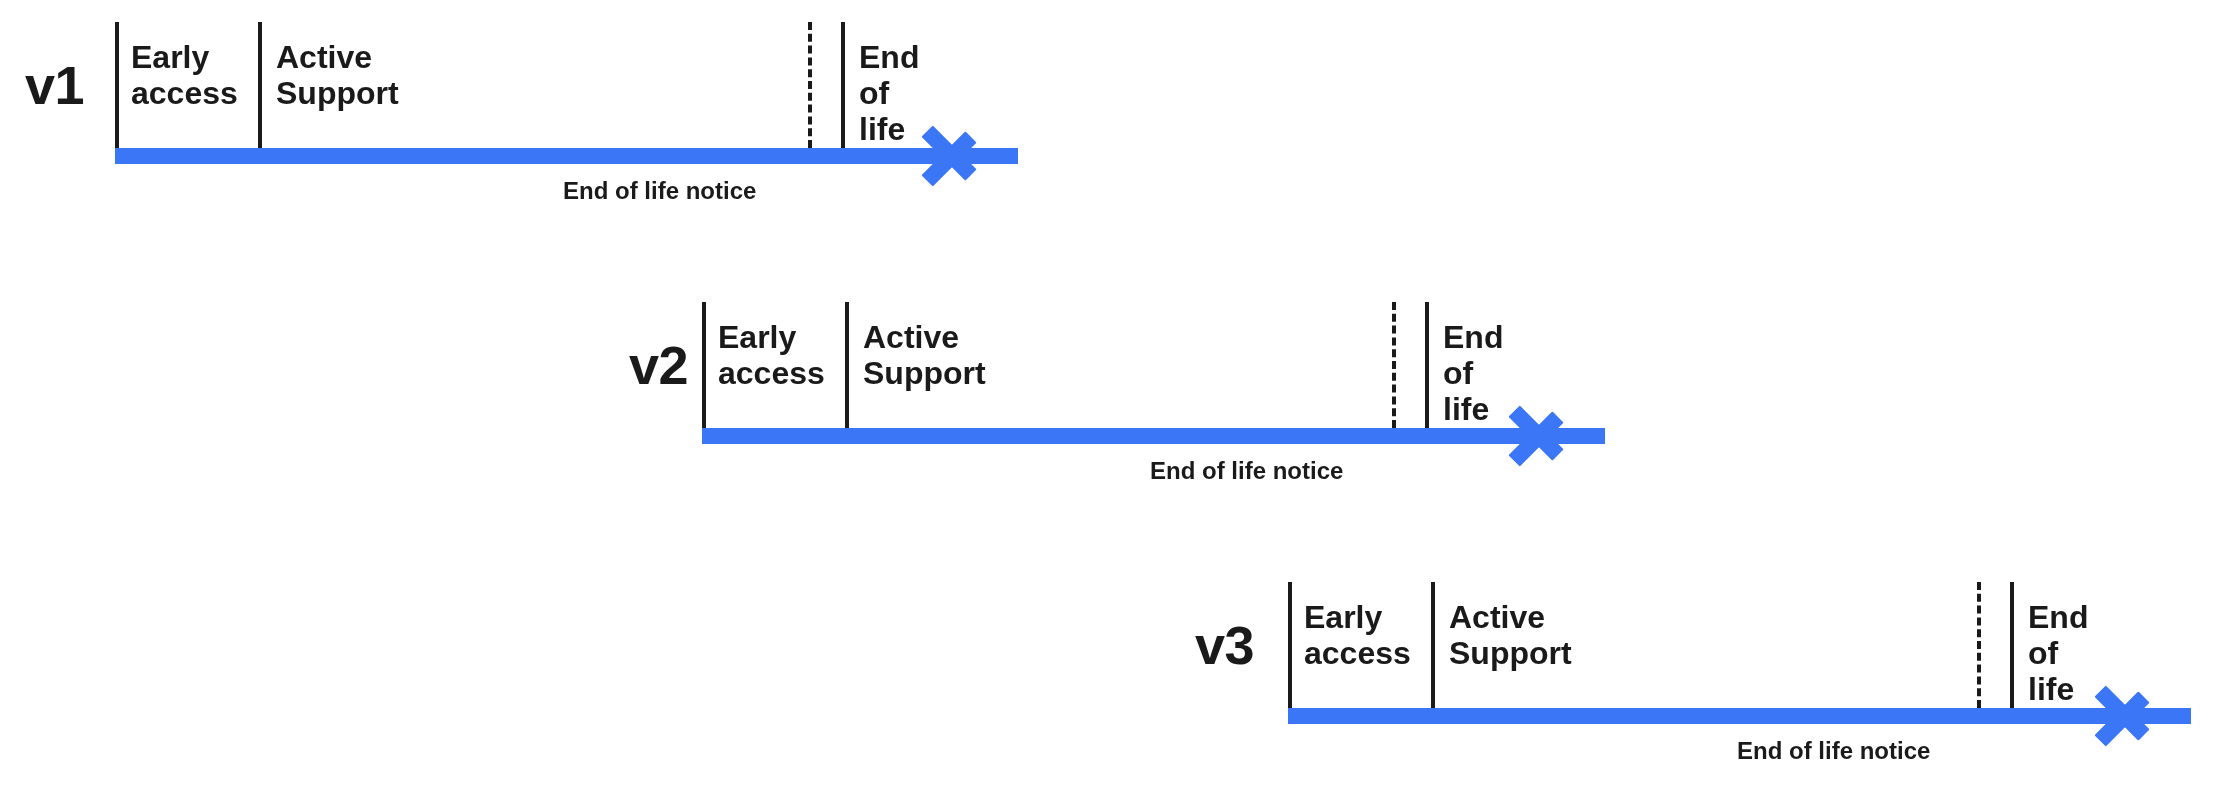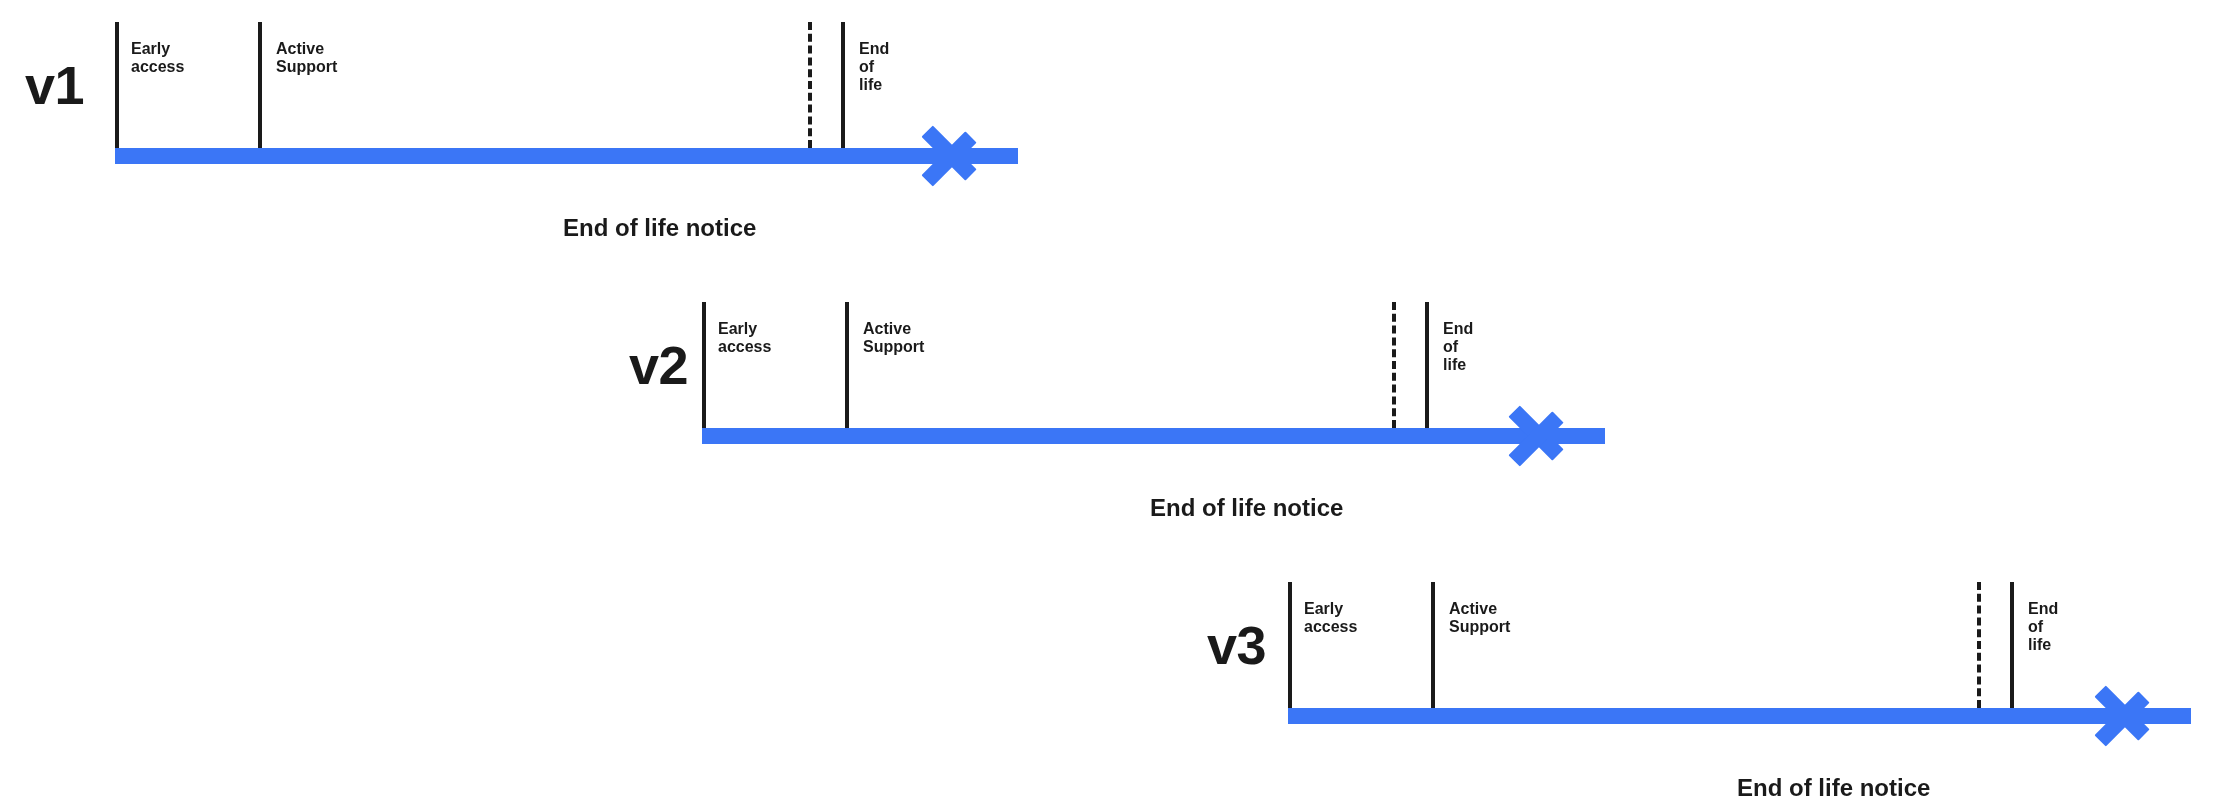--- a/index.html
+++ b/index.html
@@ -79,36 +79,35 @@
   }
   .divider.dashed {
     background: none;
     border-left: 4px dashed #1a1a1a;
     width: 0;
   }
 
   
   .phase-label {
     position: absolute;
-    font-size: 16px;
+    font-size: 32px;
     font-weight: 700;
     color: #1a1a1a;
     line-height: 1.12;
     white-space: pre-line;
   }
 
   
   .notice-label {
     position: absolute;
     font-size: 24px;
     font-weight: 700;
     color: #1a1a1a;
     line-height: 1.1;
     white-space: nowrap;
-    margin-top: 37px;
   }
 </style>
 </head>
 <body>
 
 <div id="diagram">
     <div class="timeline-row">
       <div class="version-label" style="left: 18px; top: 58px; width: 66px;">v1</div>
       <div class="track-bar" style="left: 115px; top: 148px; width: 903px; background: rgb(59, 118, 246);"></div>
       <div class="arrow-head" style="left: 955px; top: 113px;">
@@ -136,21 +135,21 @@
       <div class="divider" style="left: 845px; top: 302px; height: 126px; background: rgb(26, 26, 26);"></div>
       <div class="divider" style="left: 1425px; top: 302px; height: 126px; background: rgb(26, 26, 26);"></div>
       <div class="divider dashed" style="left: 1392px; top: 302px; height: 126px; border-left-color: rgb(26, 26, 26);"></div>
       <div class="phase-label" style="left: 718px; top: 320px; color: rgb(26, 26, 26);">Early
 access</div>
       <div class="phase-label" style="left: 863px; top: 320px; color: rgb(26, 26, 26);">Active Support</div>
       <div class="phase-label" style="left: 1443px; top: 320px; color: rgb(26, 26, 26);">End of life</div>
       <div class="notice-label" style="left: 1150px; top: 458px; color: rgb(26, 26, 26);">End of life notice</div>
     </div>
     <div class="timeline-row">
-      <div class="version-label" style="left: 1188px; top: 618px; width: 66px; margin-left: 12px;">v3</div>
+      <div class="version-label" style="left: 1188px; top: 618px; width: 66px;">v3</div>
       <div class="track-bar" style="left: 1288px; top: 708px; width: 903px; background: rgb(59, 118, 246);"></div>
       <div class="arrow-head" style="left: 2128px; top: 673px;">
         <div class="barb up" style="background: rgb(59, 118, 246);"></div>
         <div class="barb down" style="background: rgb(59, 118, 246);"></div>
       </div>
       <div class="divider" style="left: 1288px; top: 582px; height: 126px; background: rgb(26, 26, 26);"></div>
       <div class="divider" style="left: 1431px; top: 582px; height: 126px; background: rgb(26, 26, 26);"></div>
       <div class="divider" style="left: 2010px; top: 582px; height: 126px; background: rgb(26, 26, 26);"></div>
       <div class="divider dashed" style="left: 1977px; top: 582px; height: 126px; border-left-color: rgb(26, 26, 26);"></div>
       <div class="phase-label" style="left: 1304px; top: 600px; color: rgb(26, 26, 26);">Early

